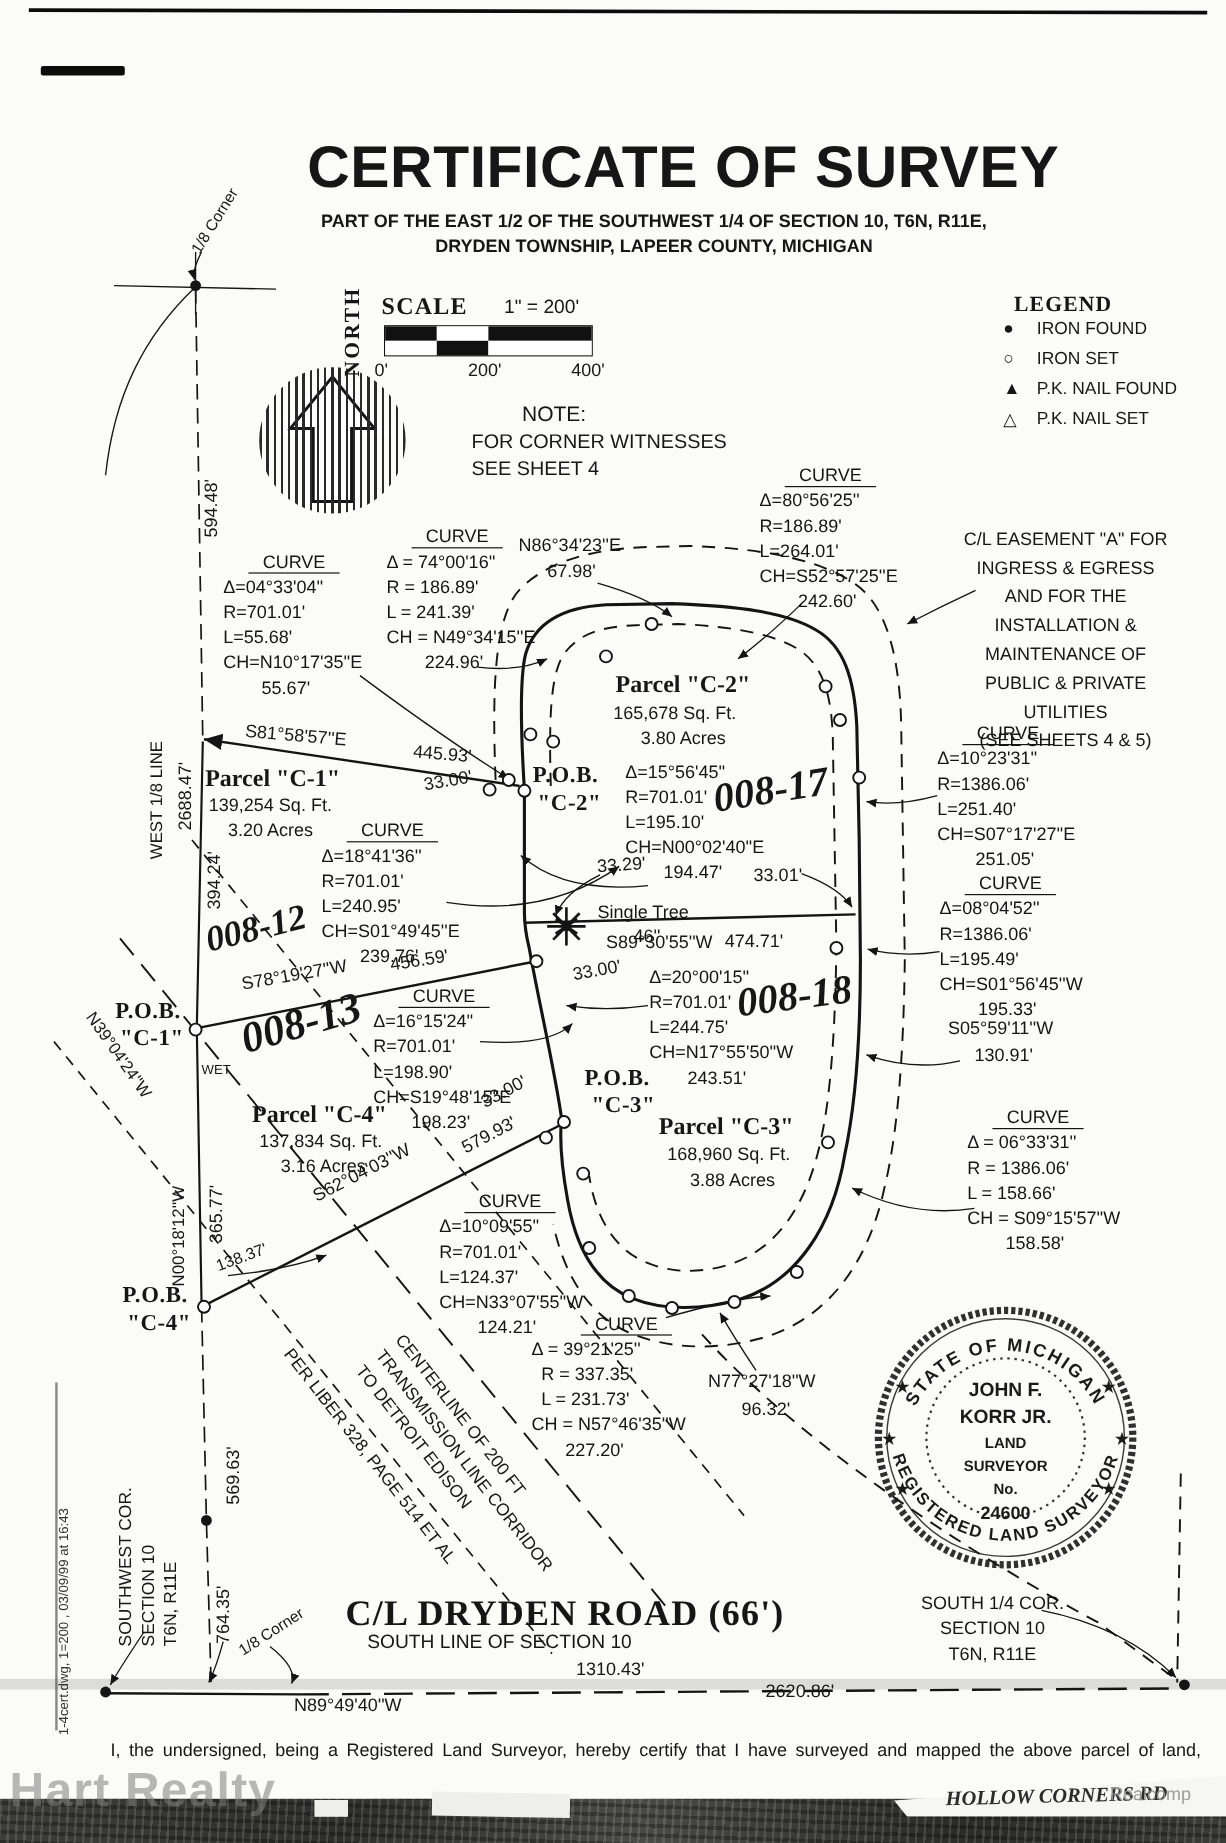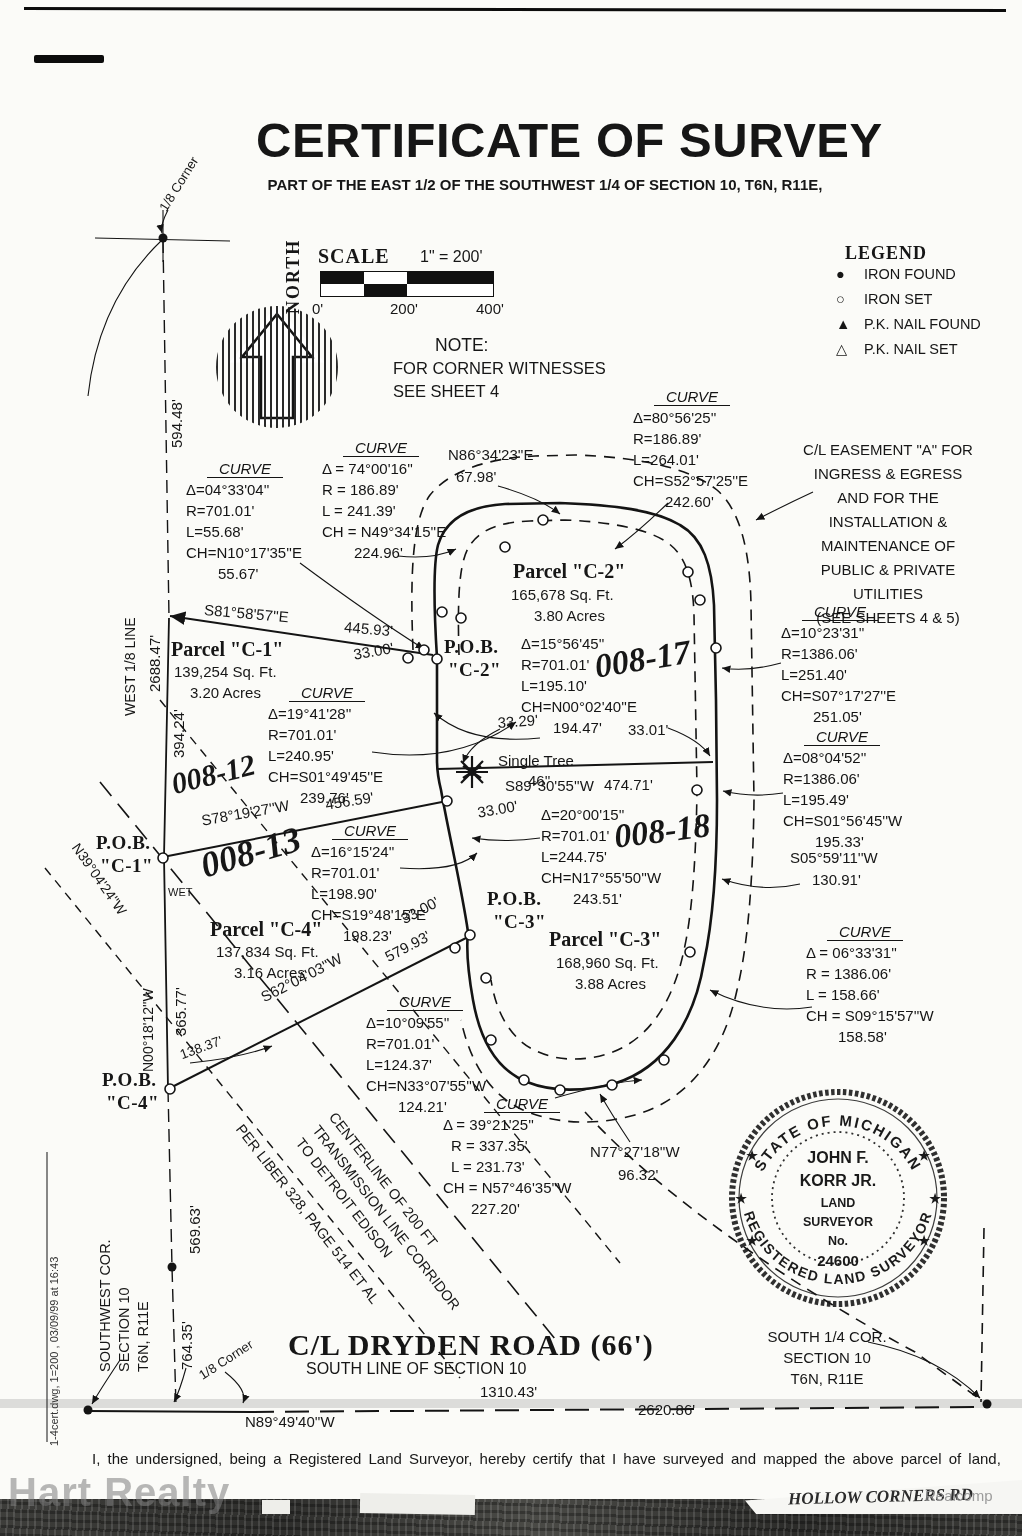--- a/index.html
+++ b/index.html
@@ -5,21 +5,21 @@
   html,body{margin:0;padding:0;background:#e8e8e6;}
   .sheet{position:relative;width:1022px;height:1536px;background:#fbfbf8;overflow:hidden;
          font-family:"Liberation Sans",sans-serif;color:#161616;}
   .lbl{position:absolute;font:15px "Liberation Sans",sans-serif;color:#161616;white-space:nowrap;}
   .sm{font-size:13px;}
   .ser{font-family:"Liberation Serif",serif;font-weight:bold;}
   .rot{transform-origin:left top;}
   .vt{transform:rotate(-90deg);transform-origin:left top;}
   .cv{position:absolute;font:15px/21px "Liberation Sans",sans-serif;color:#141414;white-space:nowrap;}
   .cv .t{width:118px;text-align:center;}
-  .cv .t span{border-bottom:1.5px solid #141414;padding:0 12px;font-style:italic;}
+  .cv .t span{border-bottom:1.5px solid #141414;padding:0 12px;}
   .cv .d{margin-left:32px;}
   .pob{position:absolute;font:bold 19px "Liberation Serif",serif;letter-spacing:.5px;white-space:nowrap;line-height:23px;}
   .pname{position:absolute;font:bold 20px "Liberation Serif",serif;white-space:nowrap;}
   .pstat{position:absolute;font:15px "Liberation Sans",sans-serif;white-space:nowrap;}
   .hand{position:absolute;font:italic bold 32px "Liberation Serif",serif;transform-origin:left top;white-space:nowrap;}
   .title{position:absolute;left:256px;top:112px;font:bold 49px "Liberation Sans",sans-serif;letter-spacing:0.5px;white-space:nowrap;}
   .sub{position:absolute;left:140px;width:810px;text-align:center;font:bold 15px "Liberation Sans",sans-serif;white-space:nowrap;}
   .noteblock{position:absolute;left:393px;top:334px;font:16.5px/23px "Liberation Sans",sans-serif;}
   .noteblock .n1{font-size:17.5px;margin-left:42px;}
   .legend-title{position:absolute;left:845px;top:243px;font:bold 18px "Liberation Serif",serif;letter-spacing:1px;}
@@ -204,20 +204,21 @@
     </g>
 
     <g>
       <polygon points="277,312 315,358 295,358 295,420 259,420 259,358 239,358" fill="#fff" stroke="#fff" stroke-width="9"></polygon>
       <polygon points="277,314 312,357 293,357 293,418 261,418 261,357 242,357" fill="#fff" stroke="#141414" stroke-width="2.5"></polygon>
     </g>
   </svg>
 
   <div class="title">CERTIFICATE OF SURVEY</div>
   <div class="sub" style="top:176px">PART OF THE EAST 1/2 OF THE SOUTHWEST 1/4 OF SECTION 10, T6N, R11E,</div>
+  <div class="sub" style="top:197px">DRYDEN TOWNSHIP, LAPEER COUNTY, MICHIGAN</div>
 
   <div class="lbl rot sm" style="left:156px;top:206px;transform:rotate(-58deg)">1/8 Corner</div>
 
   <div class="north-circ z2"></div>
   <div class="lbl vt ser z2" style="left:283px;top:314px;font-size:18px;letter-spacing:2px">NORTH</div>
 
   <div class="lbl ser z2" style="left:318px;top:245px;font-size:20px;letter-spacing:1px">SCALE</div>
   <div class="lbl z2" style="left:420px;top:248px;font-size:16px">1" = 200'</div>
   <div class="scale-bar z2">
     <div class="b"></div>
@@ -311,21 +312,21 @@
   </div>
   <div class="cv z2" style="left:521px;top:633px">
     <div>Δ=15°56'45''</div>
     <div>R=701.01'</div>
     <div>L=195.10'</div>
     <div>CH=N00°02'40''E</div>
     <div class="d">194.47'</div>
   </div>
   <div class="cv z2" style="left:268px;top:682px">
     <div class="t"><span>CURVE</span></div>
-    <div>Δ=19°41'28''</div>
+    <div>Δ=18°41'36''</div>
     <div>R=701.01'</div>
     <div>L=240.95'</div>
     <div>CH=S01°49'45''E</div>
     <div class="d">239.76'</div>
   </div>
   <div class="cv z2" style="left:311px;top:820px">
     <div class="t"><span>CURVE</span></div>
     <div>Δ=16°15'24''</div>
     <div>R=701.01'</div>
     <div>L=198.90'</div>
@@ -385,21 +386,21 @@
     <div style="margin-left:6px">"C-3"</div>
   </div>
   <div class="pob z2" style="left:102px;top:1068px">
     <div>P.O.B.</div>
     <div style="margin-left:4px">"C-4"</div>
   </div>
 
   <div class="lbl rot z2" style="left:205px;top:601px;transform:rotate(5deg)">S81°58'57''E</div>
   <div class="lbl rot z2" style="left:345px;top:618px;transform:rotate(5deg)">445.93'</div>
   <div class="lbl rot z2" style="left:352px;top:646px;transform:rotate(-10deg)">33.00'</div>
-  <div class="lbl z2" style="left:448px;top:446px">N86°34'23''E</div>
+  <div class="lbl z2" style="left:432px;top:446px">N86°34'23''E</div>
   <div class="lbl z2" style="left:456px;top:468px">67.98'</div>
   <div class="lbl rot z2" style="left:497px;top:714px;transform:rotate(-4deg)">33.29'</div>
   <div class="lbl z2" style="left:528px;top:772px">46''</div>
   <div class="lbl z2" style="left:498px;top:752px">Single Tree</div>
   <div class="lbl z2" style="left:505px;top:777px">S89°30'55''W</div>
   <div class="lbl z2" style="left:604px;top:776px">474.71'</div>
   <div class="lbl z2" style="left:628px;top:721px">33.01'</div>
   <div class="lbl rot z2" style="left:200px;top:812px;transform:rotate(-10deg)">S78°19'27''W</div>
   <div class="lbl rot z2" style="left:324px;top:796px;transform:rotate(-9deg)">456.59'</div>
   <div class="lbl rot z2" style="left:398px;top:912px;transform:rotate(-28deg)">33.00'</div>

